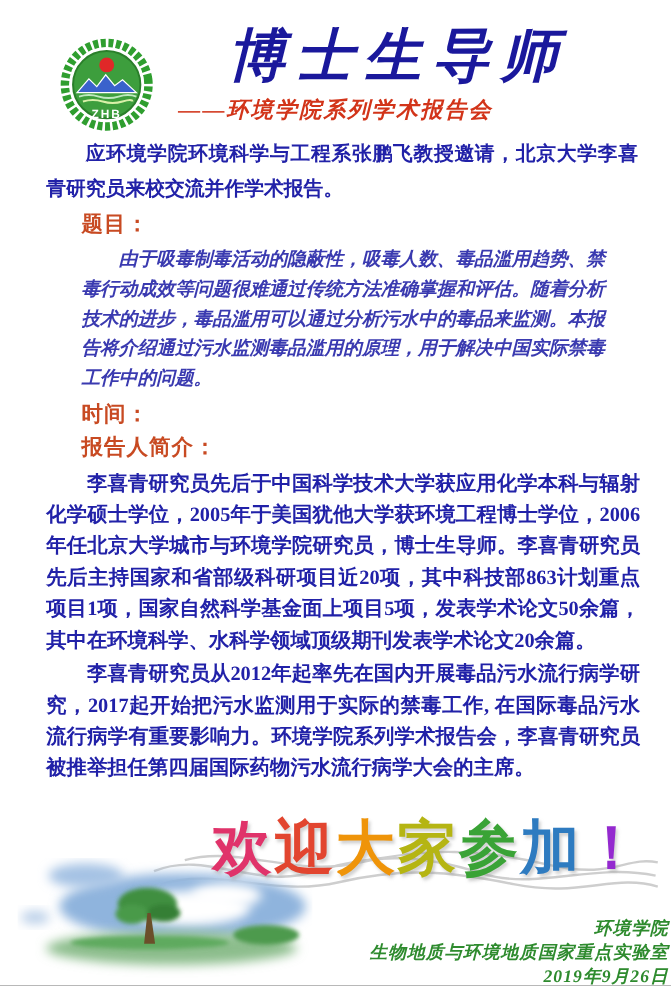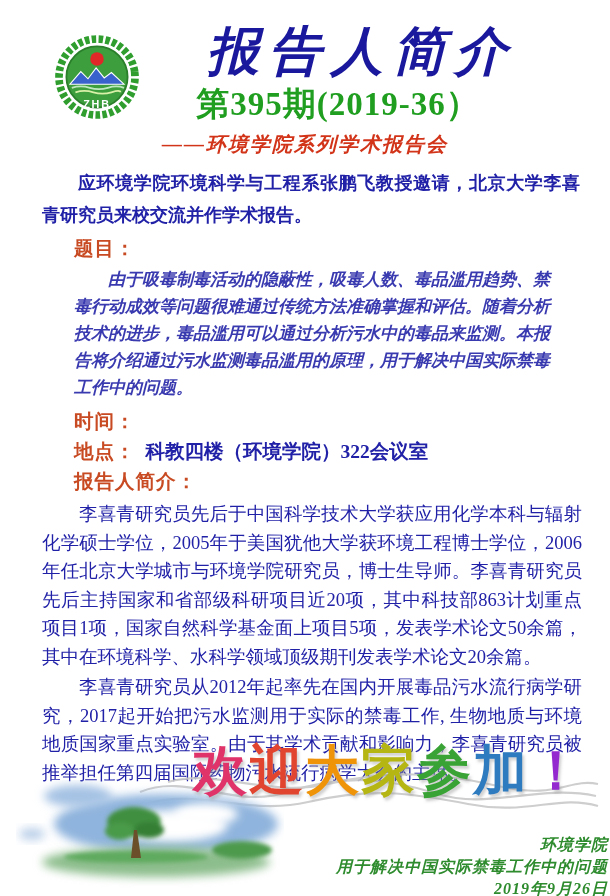--- a/index.html
+++ b/index.html
@@ -46,21 +46,21 @@
   }
   .topic-row{margin-top:5px;}
   .abstract{
     margin:4px 60px 0 74px; text-indent:2em; text-align:justify;
     font-size:17px; line-height:27px; font-style:italic; font-weight:bold;
     color:var(--abstract_blue);
   }
   .time-row{margin-top:8px;}
   .bio-p{
     margin:5px 28px 0 42px; text-indent:2em; text-align:justify;
-    font-size:18.5px; line-height:28.5px; font-weight:normal; color:var(--body_blue);
+    font-size:18.5px; line-height:28.5px; font-weight:bold; color:var(--body_blue);
   }
   .bio-p.second{margin-top:2px;}
   
   .bottom{position:absolute; left:0; top:740px; width:610px; height:156px;}
   .ribbons{position:absolute; left:138px; top:18px; width:462px; height:64px; z-index:0;}
   .welcome{
     position:absolute; left:193px; top:0; z-index:2; white-space:nowrap;
     font-size:54px; line-height:62px; font-weight:900; letter-spacing:2px;
     text-shadow:2px 3px 3px rgba(150,150,150,0.45);
   }
@@ -83,48 +83,43 @@
       <circle cx="50" cy="50" r="42" fill="none" stroke="#2f9e2f" stroke-width="9" stroke-dasharray="5 2.6" transform="rotate(-8 50 50)"></circle>
       <circle cx="50" cy="50" r="36.5" fill="none" stroke="#ffffff" stroke-width="3"></circle>
       <circle cx="50" cy="50" r="34" fill="#3d9e3d"></circle>
       <circle cx="50" cy="50" r="34" fill="none" stroke="#2a7f2a" stroke-width="2"></circle>
       <circle cx="50" cy="30" r="7.5" fill="#e02828"></circle>
       <path d="M20 58 L32 44 L40 52 L49 40 L58 51 L66 45 L80 58 Z" fill="#3a62cc" stroke="#ffffff" stroke-width="1.2"></path>
       <path d="M22 62 Q32 59 42 62 T62 62 T80 62" fill="none" stroke="#bfe8bf" stroke-width="2"></path>
       <path d="M26 67 Q36 64 46 67 T66 67 T76 67" fill="none" stroke="#d8f0a8" stroke-width="2"></path>
       <text x="50" y="84" text-anchor="middle" font-size="12" font-weight="bold" letter-spacing="2" fill="#ffffff" font-family="Liberation Sans, sans-serif">ZHB</text>
     </svg>
-    <div class="title">报告人简介</div>
-    <div class="issue">第395期(2019-36）</div>
+    <div class="title">博士生导师</div>
     <div class="tagline">——环境学院系列学术报告会</div>
   </div>
 
   <p class="intro">应环境学院环境科学与工程系张鹏飞教授邀请，北京大学李喜青研究员来校交流并作学术报告。</p>
 
   <div class="row topic-row">
     <span class="label">题目：</span>
   </div>
 
   <p class="abstract">由于吸毒制毒活动的隐蔽性，吸毒人数、毒品滥用趋势、禁毒行动成效等问题很难通过传统方法准确掌握和评估。随着分析技术的进步，毒品滥用可以通过分析污水中的毒品来监测。本报告将介绍通过污水监测毒品滥用的原理，用于解决中国实际禁毒工作中的问题。</p>
 
   <div class="row time-row">
     <span class="label">时间：</span>
   </div>
 
-  <div class="row">
-    <span class="label">地点：</span>
-    <span class="value">科教四楼（环境学院）322会议室</span>
-  </div>
 
   <div class="row">
     <span class="label">报告人简介：</span>
   </div>
 
   <p class="bio-p">李喜青研究员先后于中国科学技术大学获应用化学本科与辐射化学硕士学位，2005年于美国犹他大学获环境工程博士学位，2006年任北京大学城市与环境学院研究员，博士生导师。李喜青研究员先后主持国家和省部级科研项目近20项，其中科技部863计划重点项目1项，国家自然科学基金面上项目5项，发表学术论文50余篇，其中在环境科学、水科学领域顶级期刊发表学术论文20余篇。</p>
-  <p class="bio-p second">李喜青研究员从2012年起率先在国内开展毒品污水流行病学研究，2017起开始把污水监测用于实际的禁毒工作, 生物地质与环境地质国家重点实验室。由于其学术贡献和影响力，李喜青研究员被推举担任第四届国际药物污水流行病学大会的主席。</p>
+  <p class="bio-p second">李喜青研究员从2012年起率先在国内开展毒品污水流行病学研究，2017起开始把污水监测用于实际的禁毒工作, 在国际毒品污水流行病学有重要影响力。环境学院系列学术报告会，李喜青研究员被推举担任第四届国际药物污水流行病学大会的主席。</p>
 
   <div class="bottom">
 
     <svg class="ribbons" viewBox="0 0 462 64">
       <g fill="none" stroke="#c9c9c9" stroke-width="2.2" opacity="0.9">
         <path d="M2 34 C 50 14, 95 52, 150 34 S 250 20, 300 36 S 400 26, 458 38"></path>
         <path d="M8 46 C 60 30, 110 58, 170 44 S 270 34, 330 46 S 420 36, 460 48"></path>
         <path d="M30 24 C 80 10, 130 40, 190 26 S 300 14, 360 28 S 430 20, 460 26"></path>
       </g>
     </svg>
@@ -153,18 +148,18 @@
       <g filter="url(#soft2)">
         <ellipse cx="118" cy="42" rx="27" ry="15" fill="#3f8f3f"></ellipse>
         <ellipse cx="104" cy="51" rx="15" ry="9" fill="#4a9a4a"></ellipse>
         <ellipse cx="133" cy="50" rx="15" ry="8" fill="#357f35"></ellipse>
       </g>
       <path d="M115 78 L118 50 L121 50 L125 78 Z" fill="#6b4f2a"></path>
     </svg>
 
     <div class="footer">
       <div>环境学院</div>
-      <div>用于解决中国实际禁毒工作中的问题</div>
+      <div>生物地质与环境地质国家重点实验室</div>
       <div>2019年9月26日</div>
     </div>
 
   </div>
 </div>
 
 </body></html>

